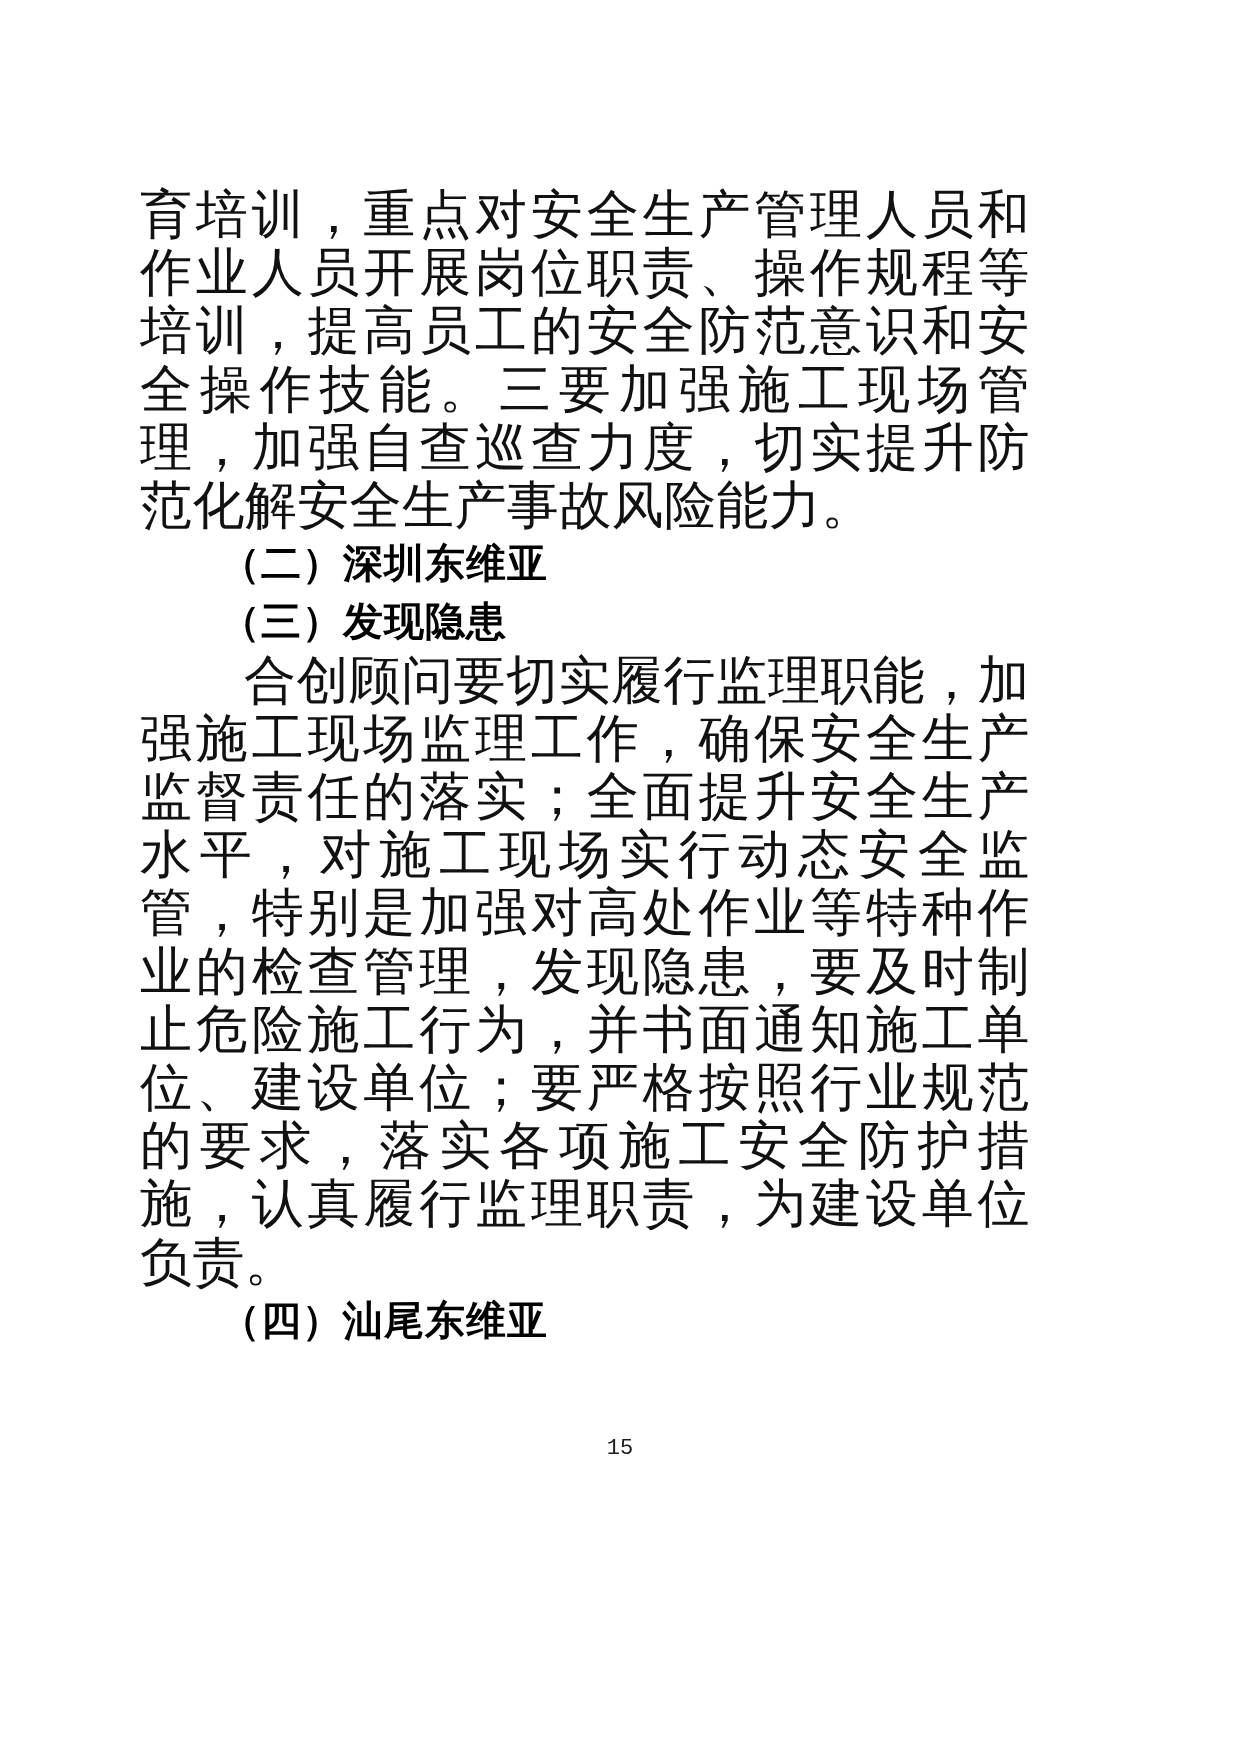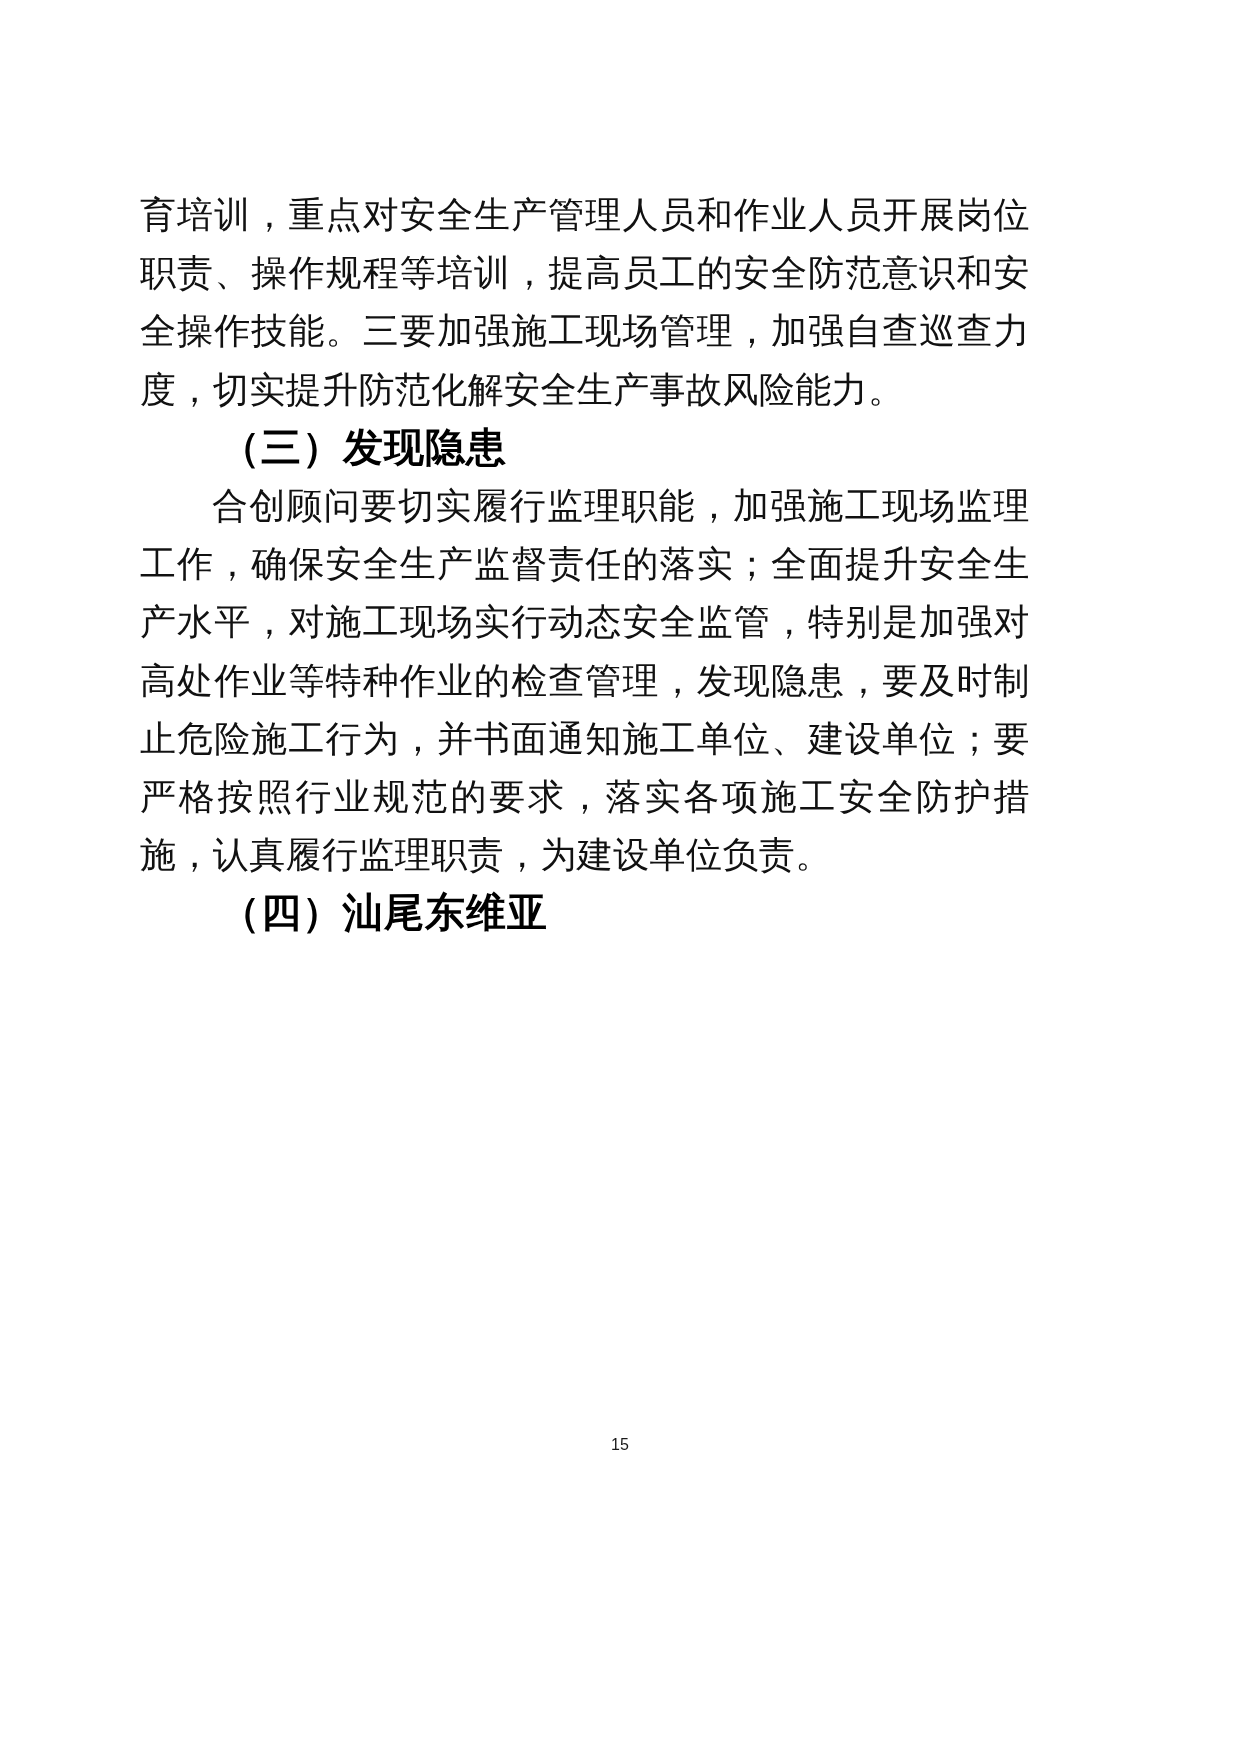--- a/index.html
+++ b/index.html
@@ -20,21 +20,21 @@
     overflow: hidden;
     box-sizing: border-box;
   }
   .content {
     position: absolute;
     left: 140px;
     top: 186px;
     width: 890px;
   }
   .para {
-    font-size: 36px;
+    font-size: 52px;
     line-height: 58.2px;
     text-align: justify;
     text-align-last: left;
     text-justify: inter-ideograph;
     letter-spacing: 0.4px;
     margin: 0;
     font-weight: 400;
     color: #111111;
   }
   .para.indent {
@@ -48,32 +48,33 @@
     margin: 0;
     letter-spacing: 1px;
     color: #000000;
   }
   .page-number {
     position: absolute;
     left: 0;
     right: 0;
     top: 1436px;
     text-align: center;
-    font-size: 16px;
-    font-family: Liberation Sans, sans-serif;
+    font-size: 22px;
+    font-family: Liberation Mono, monospace;
     color: #1a1a1a;
   }
 </style>
 </head>
 <body>
 
 <div class="page">
 
   <div class="content" id="body-container">
       <div class="para">育培训，重点对安全生产管理人员和作业人员开展岗位职责、操作规程等培训，提高员工的安全防范意识和安全操作技能。三要加强施工现场管理，加强自查巡查力度，切实提升防范化解安全生产事故风险能力。</div>
+      <div class="heading">（二）深圳东维亚</div>
       <div class="heading">（三）发现隐患</div>
       <div class="para indent">合创顾问要切实履行监理职能，加强施工现场监理工作，确保安全生产监督责任的落实；全面提升安全生产水平，对施工现场实行动态安全监管，特别是加强对高处作业等特种作业的检查管理，发现隐患，要及时制止危险施工行为，并书面通知施工单位、建设单位；要严格按照行业规范的要求，落实各项施工安全防护措施，认真履行监理职责，为建设单位负责。</div>
       <div class="heading">（四）汕尾东维亚</div>
     </div>
 
   <div class="page-number">15</div>
 
 </div>
 
 </body></html>

